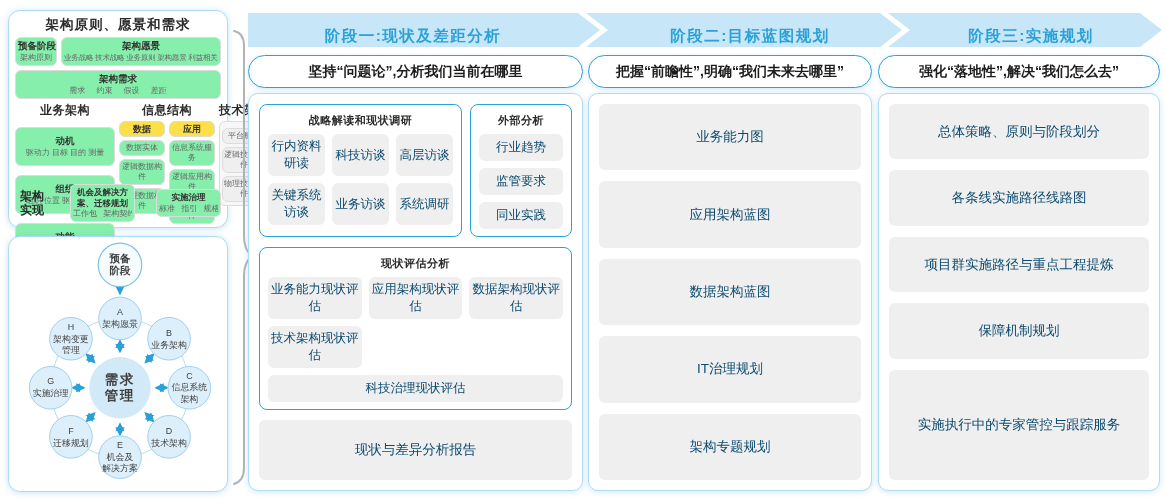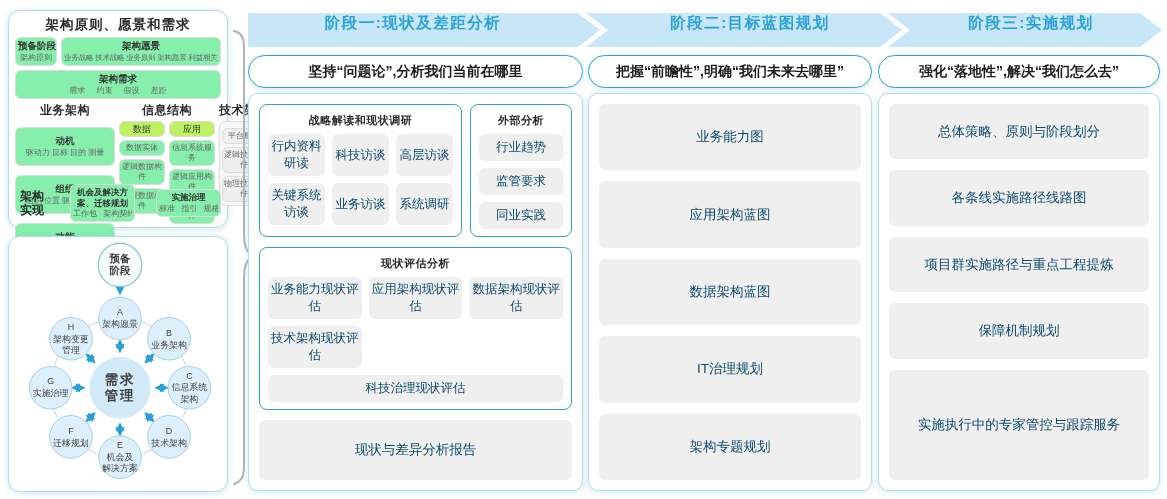--- a/index.html
+++ b/index.html
@@ -20,21 +20,21 @@
   .bs{font-size:8px;color:#666;line-height:11px;white-space:nowrap;overflow:hidden;}
   .vs{font-size:7.5px;letter-spacing:-.2px;}
   .reqbox .bs{word-spacing:9px;}
   .lp-cols{display:flex;gap:4px;flex:1;min-height:0;}
   .colbiz{width:100px;flex:none;}
   .coldata,.colapp{width:46px;flex:none;}
   .coltech{width:50px;flex:none;display:flex;flex-direction:column;}
   .sech{font-size:12px;font-weight:bold;color:#2b2b2b;text-align:center;line-height:15px;letter-spacing:.5px;}
   .bizbox{margin-top:9px;padding:7px 1px;}
   .mini{margin-top:3px;padding:2px 1px;font-size:8px;color:#666;line-height:10px;}
-  .mini.hd{font-weight:normal;color:#333;font-size:9px;background:#bef264;}
+  .mini.hd{font-weight:bold;color:#333;font-size:9px;background:#fde047;}
   .techwrap{border:1px solid #dcdcdc;border-radius:6px;background:#f7f7f7;margin-top:3px;flex:1;padding:3px 2px;}
   .techwrap .mini{background:#efefef;}
   .lp-impl{display:flex;gap:21px;align-items:center;}
   .impl-label{width:34px;flex:none;font-size:12px;font-weight:bold;color:#2b2b2b;display:flex;align-items:center;justify-content:center;text-align:center;line-height:14px;}
   .implbox{flex:1;min-width:0;padding:2px 2px;display:flex;flex-direction:column;justify-content:center;}
   .implbox .bt{font-size:8.5px;white-space:normal;line-height:10.5px;}
   .implbox .bs{word-spacing:4px;}
 
   
   .cpanel{position:absolute;left:8px;top:236px;width:220px;height:256px;background:#fff;
@@ -47,21 +47,21 @@
   .adm .arrow{stroke:#2aa0d8;stroke-width:1.8;}
   .adm text{text-anchor:middle;fill:#3f3f3f;font-size:9px;font-family:inherit;}
   .adm .pp{font-size:10.5px;font-weight:bold;}
   .adm .big{font-size:13.5px;font-weight:bold;letter-spacing:2px;}
 
   
   .brace{position:absolute;left:228px;top:28px;width:26px;height:460px;}
   .brace path{fill:none;stroke:#b3b3b3;stroke-width:2;stroke-linecap:round;}
 
   
-  .band{position:absolute;top:13px;height:34px;background:#c7e6f8;display:flex;align-items:flex-start;justify-content:center;}
+  .band{position:absolute;top:13px;height:34px;background:#c7e6f8;display:flex;align-items:flex-end;justify-content:center;}
   .band-first{clip-path:polygon(0 0, calc(100% - 22px) 0, 100% 50%, calc(100% - 22px) 100%, 0 100%);padding-right:22px;box-sizing:border-box;}
   .band-mid{clip-path:polygon(0 0, calc(100% - 22px) 0, 100% 50%, calc(100% - 22px) 100%, 0 100%, 22px 50%);padding:0 22px 0 34px;box-sizing:border-box;}
   .bandtext{font-size:15.5px;font-weight:bold;color:#2aa2d8;letter-spacing:1.5px;white-space:nowrap;}
 
   
   .subt{position:absolute;top:55px;height:33px;background:#fff;border:1.5px solid #2aa2d8;border-radius:17px;
     box-sizing:border-box;display:flex;align-items:center;justify-content:center;
     font-size:14px;font-weight:bold;color:#1c1c1c;white-space:nowrap;box-shadow:0 1px 4px rgba(100,180,230,.3);}
 
   

